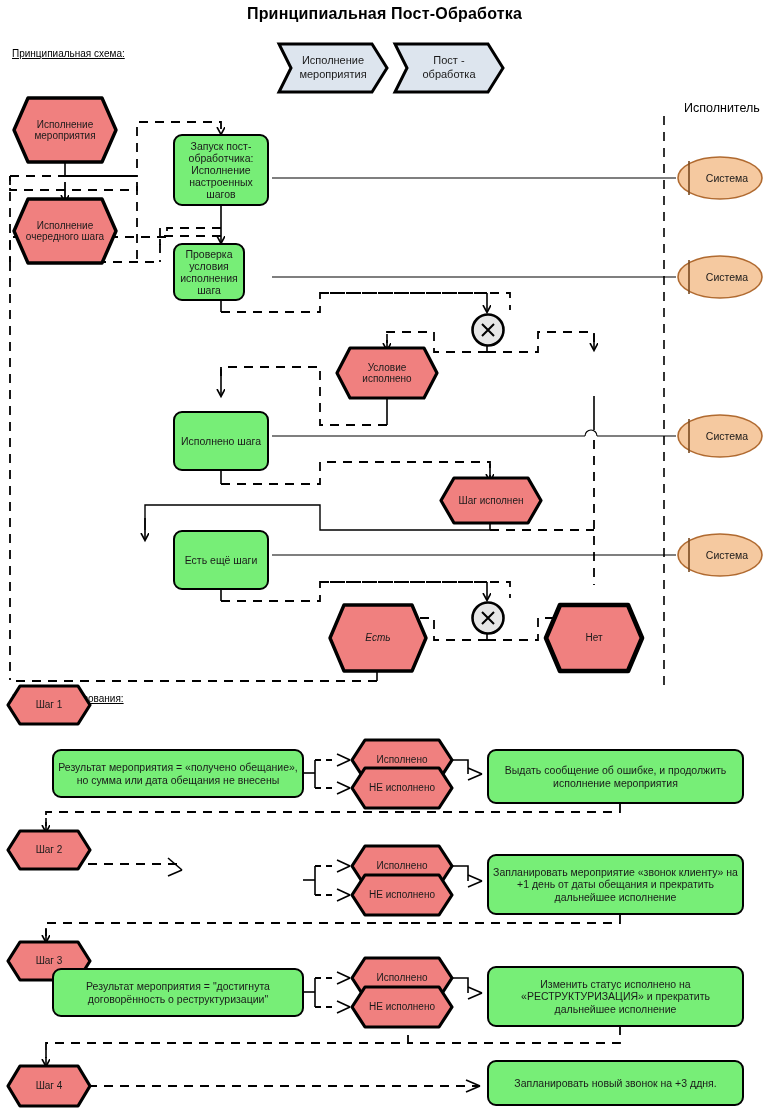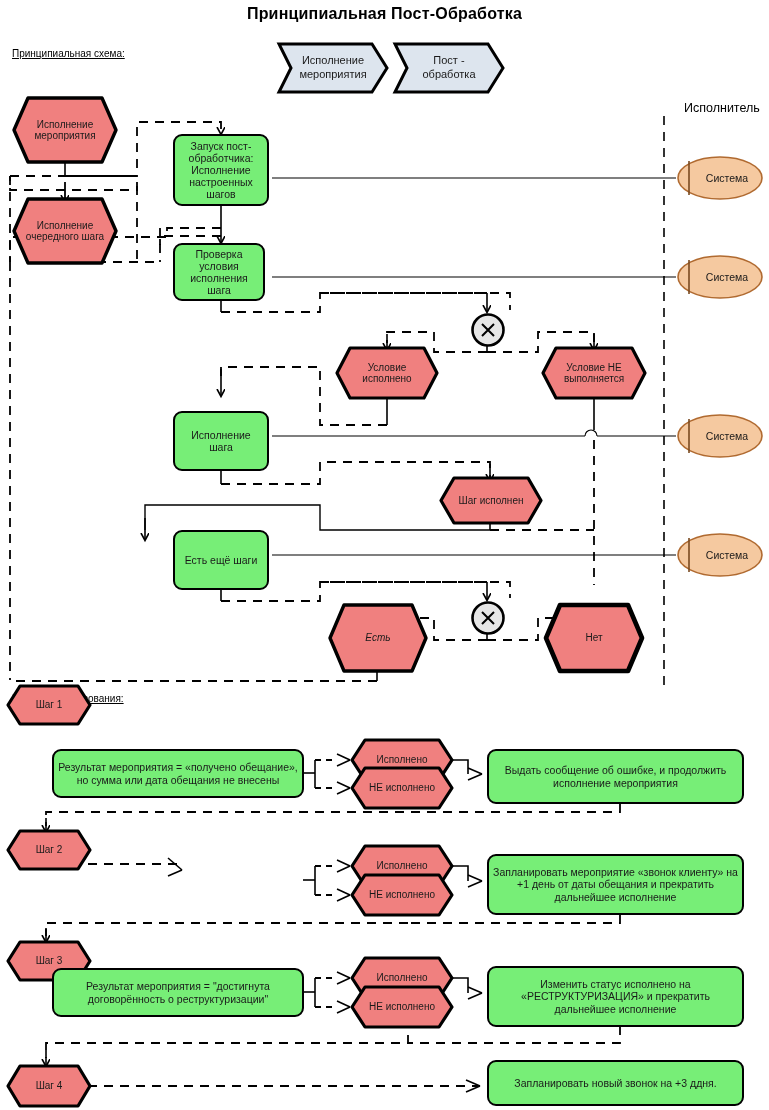--- a/index.html
+++ b/index.html
@@ -287,53 +287,44 @@
   </div>
 
   <div class="node gbox" style="left:173px;top:134px;width:96px;height:72px;">
     <span class="lbl" style="white-space:pre-line;">Запуск пост-
 обработчика:
 Исполнение
 настроенных
 шагов</span>
   </div>
 
-  <div class="node gbox" style="left:173px;top:243px;width:92px;height:58px;">
+  <div class="node gbox" style="left:173px;top:243px;width:72px;height:58px;">
     <span class="lbl" style="white-space:pre-line;">Проверка
 условия
 исполнения шага</span>
   </div>
 
   <div class="node gbox" style="left:173px;top:411px;width:96px;height:60px;">
-    <span class="lbl" style="white-space:pre-line;">Исполнение шага</span>
+    <span class="lbl" style="white-space:pre-line;">Исполнено шага</span>
   </div>
 
   <div class="node gbox" style="left:173px;top:530px;width:96px;height:60px;">
     <span class="lbl" style="white-space:pre-line;">Есть ещё шаги</span>
   </div>
 
   <div class="hexwrap" style="left:337px;top:348px;width:100px;height:50px;">
     <svg width="100" height="50" viewBox="0 0 100 50">
       <polygon points="13,0 87,0 100,25 87,50 13,50 0,25" fill="#f0807f" stroke="#000" stroke-width="3.2" stroke-linejoin="round"></polygon>
     </svg>
     <div class="htxt">
         <span style="white-space:pre-line;">Условие
 исполнено</span>
       </div>
   </div>
 
-  <div class="hexwrap" style="left:543px;top:348px;width:102px;height:50px;">
-    <svg width="102" height="50" viewBox="0 0 102 50">
-      <polygon points="13,0 89,0 102,25 89,50 13,50 0,25" fill="#f0807f" stroke="#000" stroke-width="3.2" stroke-linejoin="round"></polygon>
-    </svg>
-    <div class="htxt">
-        <span style="white-space:pre-line;">Условие НЕ
-выполняется</span>
-      </div>
-  </div>
 
   <div class="hexwrap" style="left:441px;top:478px;width:100px;height:45px;">
     <svg width="100" height="45" viewBox="0 0 100 45">
       <polygon points="13,0 87,0 100,22.5 87,45 13,45 0,22.5" fill="#f0807f" stroke="#000" stroke-width="3.2" stroke-linejoin="round"></polygon>
     </svg>
     <div class="htxt">
         <span style="white-space:pre-line;">Шаг исполнен</span>
       </div>
   </div>
 

